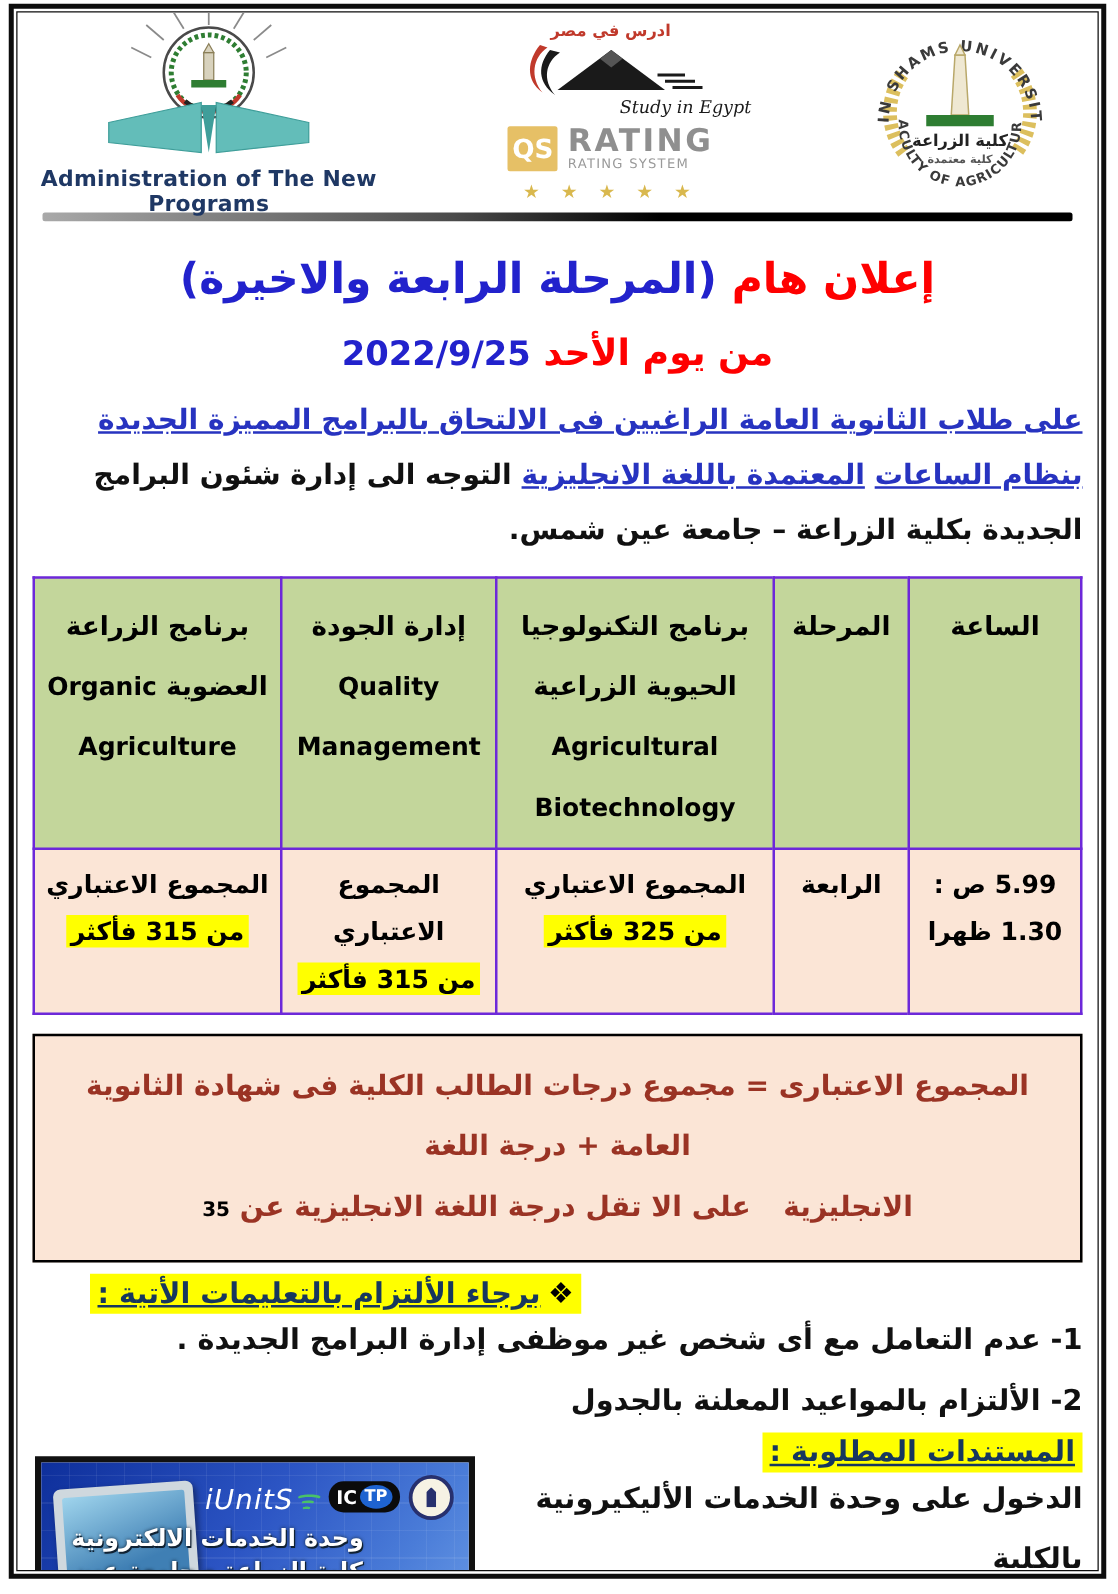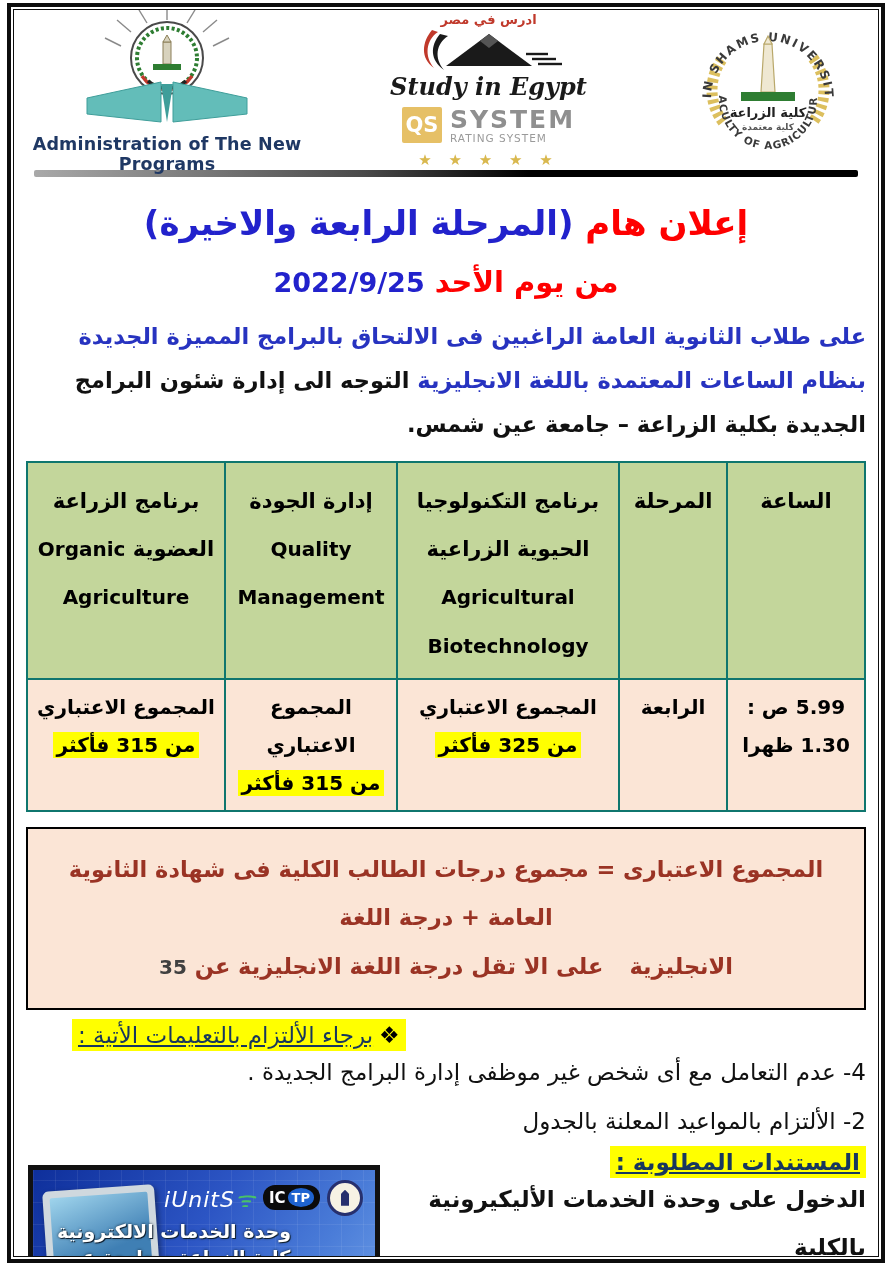--- a/index.html
+++ b/index.html
@@ -9,60 +9,60 @@
   .frame-outer { position:absolute; left:7px; right:9px; top:3px; bottom:12px; border:4px solid #0d0d0d; background:#fff; }
   .frame-inner { position:absolute; inset:2px; border:1.5px solid #0d0d0d; padding:4px 12px 0 12px; overflow:hidden; }
 
   
   .header { height:152px; display:flex; align-items:center; justify-content:space-between; padding:0 6px; }
   .logo-left { width:270px; text-align:center; }
   .admin-label { color:#1f3864; font-weight:bold; font-size:17.5px; margin-top:2px; letter-spacing:.2px; }
 
   .logo-center { width:225px; text-align:center; }
   .se-ar { color:#c0392b; font-weight:bold; font-size:13px; margin-bottom:1px; }
-  .se-script { font-family:"DejaVu Serif",serif; font-style:italic; font-weight:bold; font-size:24px; color:#1a1a1a; margin-top:-4px; }
+  .se-script { font-family:"DejaVu Serif",serif; font-style:italic; font-weight:normal; font-size:14px; color:#1a1a1a; margin-top:-4px;text-align:right; }
   .qs-row { display:flex; align-items:center; justify-content:center; gap:8px; margin-top:6px; }
   .qs-box { width:40px; height:36px; background:#e6c066; color:#fff; font-weight:bold; font-size:21px; display:flex; align-items:center; justify-content:center; border-radius:2px; }
   .qs-text { text-align:left; }
   .qs-stars { font-size:25px; font-weight:bold; color:#8f8f8f; letter-spacing:2px; line-height:1; }
   .qs-rating { font-size:10.5px; color:#9a9a9a; letter-spacing:1px; }
   .stars-row { color:#d9b84e; font-size:15px; letter-spacing:6px; margin-top:7px; }
 
   .logo-right { width:185px; text-align:center; }
 
   .separator { height:7px; margin:4px 8px 0 8px; background:linear-gradient(to right,#a9a9a9,#4a4a4a 40%,#000 60%,#000); border-radius:2px; }
 
   
   .title-line { text-align:center; margin-top:26px; font-size:34px; font-weight:bold; direction:rtl; }
   .t-red { color:#fe0000; }
   .t-blue { color:#2222cc; }
   .date-line { text-align:center; margin-top:22px; font-size:29px; font-weight:bold; direction:rtl; }
   .date-line .t-blue { font-size:27px; }
 
   .intro { direction:rtl; text-align:right; font-weight:bold; font-size:22.5px; line-height:1.95; margin-top:16px; color:#111; }
-  .i-blue { color:#2733c0; }
+  .i-blue { color:#2733c0;text-decoration:underline; }
   .i-black { color:#111; }
 
   
   table.programs { width:100%; border-collapse:collapse; margin-top:14px; direction:rtl; }
-  table.programs td { border:2px solid #0f766e; text-align:center; padding:8px 6px; font-weight:bold; color:#000; }
+  table.programs td { border:2px solid #6d28d9; text-align:center; padding:8px 6px; font-weight:bold; color:#000; }
   tr.thead td { background:#c3d69b; height:140px; font-size:21px; vertical-align:top; padding-top:14px; line-height:2.3; }
   tr.thead .en { font-size:20px; }
   tr.trow td { background:#fbe5d6; height:80px; font-size:20px; vertical-align:top; line-height:1.9; }
   .col-time { width:138px; } .col-stage { width:108px;margin-top:23px; } .col-bio { width:222px; } .col-qua { width:172px; }
   .time-cell { color:#17375e; text-align:center; }
   mark.ylw { background:#ffff00; color:#000; padding:1px 4px; }
 
   
   .notice { margin-top:15px; border:2.5px solid #000; background:#fbe5d6; text-align:center; direction:rtl; padding:16px 8px 18px 8px; font-weight:bold; font-size:22.5px; color:#9a3324; line-height:2.15; }
-  .notice .num { color:#404040; font-size:20px; }
+  .notice .num { color:#000000; font-size:16px; }
   .notice .gap { display:inline-block; width:26px; }
 
   
-  .instructions { direction:rtl; text-align:right; margin-top:12px; font-weight:normal; }
+  .instructions { direction:rtl; text-align:right; margin-top:12px; font-weight:bold; }
   .inst-head { text-align:left; direction:rtl; padding-left:46px; }
   .inst-head mark { background:#ffff00; padding:3px 6px; font-size:23px; }
   .inst-head .bullet { color:#000; text-decoration:none; margin-left:6px; }
   .inst-head .txt { color:#17375e; text-decoration:underline; }
   .inst-item { font-size:23px; color:#111; line-height:2.15; }
 
   
   .bottom { position:relative; height:340px; margin-top:2px; }
   .right-col { position:absolute; right:0; top:0; width:500px; direction:rtl; text-align:right; }
   .docs-head mark { background:#ffff00; padding:3px 6px; font-size:23px; }
@@ -133,21 +133,21 @@
         <g stroke="#1a1a1a" stroke-width="2.4">
           <line x1="112" y1="26" x2="134" y2="26"></line>
               <line x1="118" y1="31" x2="142" y2="31"></line>
           <line x1="124" y1="36" x2="148" y2="36"></line>
         </g>
       </svg>
       <div class="se-script">Study in Egypt</div>
       <div class="qs-row">
         <div class="qs-box">QS</div>
         <div class="qs-text">
-          <div class="qs-stars">SYSTEM</div>
+          <div class="qs-stars">RATING</div>
           <div class="qs-rating">RATING SYSTEM</div>
         </div>
       </div>
       <div class="stars-row">★ ★ ★ ★ ★</div>
     </div>
 
     <div class="logo-right">
       <svg width="158" height="148" viewBox="0 0 158 148">
         <defs>
           <path id="arcTop" d="M 22 84 A 57 57 0 0 1 136 84"></path>
@@ -233,21 +233,21 @@
     <div>
       <span>الانجليزية</span><span class="gap"></span><span>على الا تقل درجة اللغة الانجليزية عن</span>
       <span class="num">35</span>
     </div>
   </div>
 
   <div class="instructions">
     <div class="inst-head">
       <mark><span class="bullet">❖</span><span class="txt">برجاء الألتزام بالتعليمات الأتية :</span></mark>
     </div>
-    <div class="inst-item">4- عدم التعامل مع أى شخص غير موظفى إدارة البرامج الجديدة .</div>
+    <div class="inst-item">1- عدم التعامل مع أى شخص غير موظفى إدارة البرامج الجديدة .</div>
     <div class="inst-item">2- الألتزام بالمواعيد المعلنة بالجدول</div>
   </div>
 
   <div class="bottom">
 
     <div class="fb-card">
       <div class="fb-blue">
         <div class="monitor">
           <div class="mon-screen">
                 <div class="mon-inner"></div>

